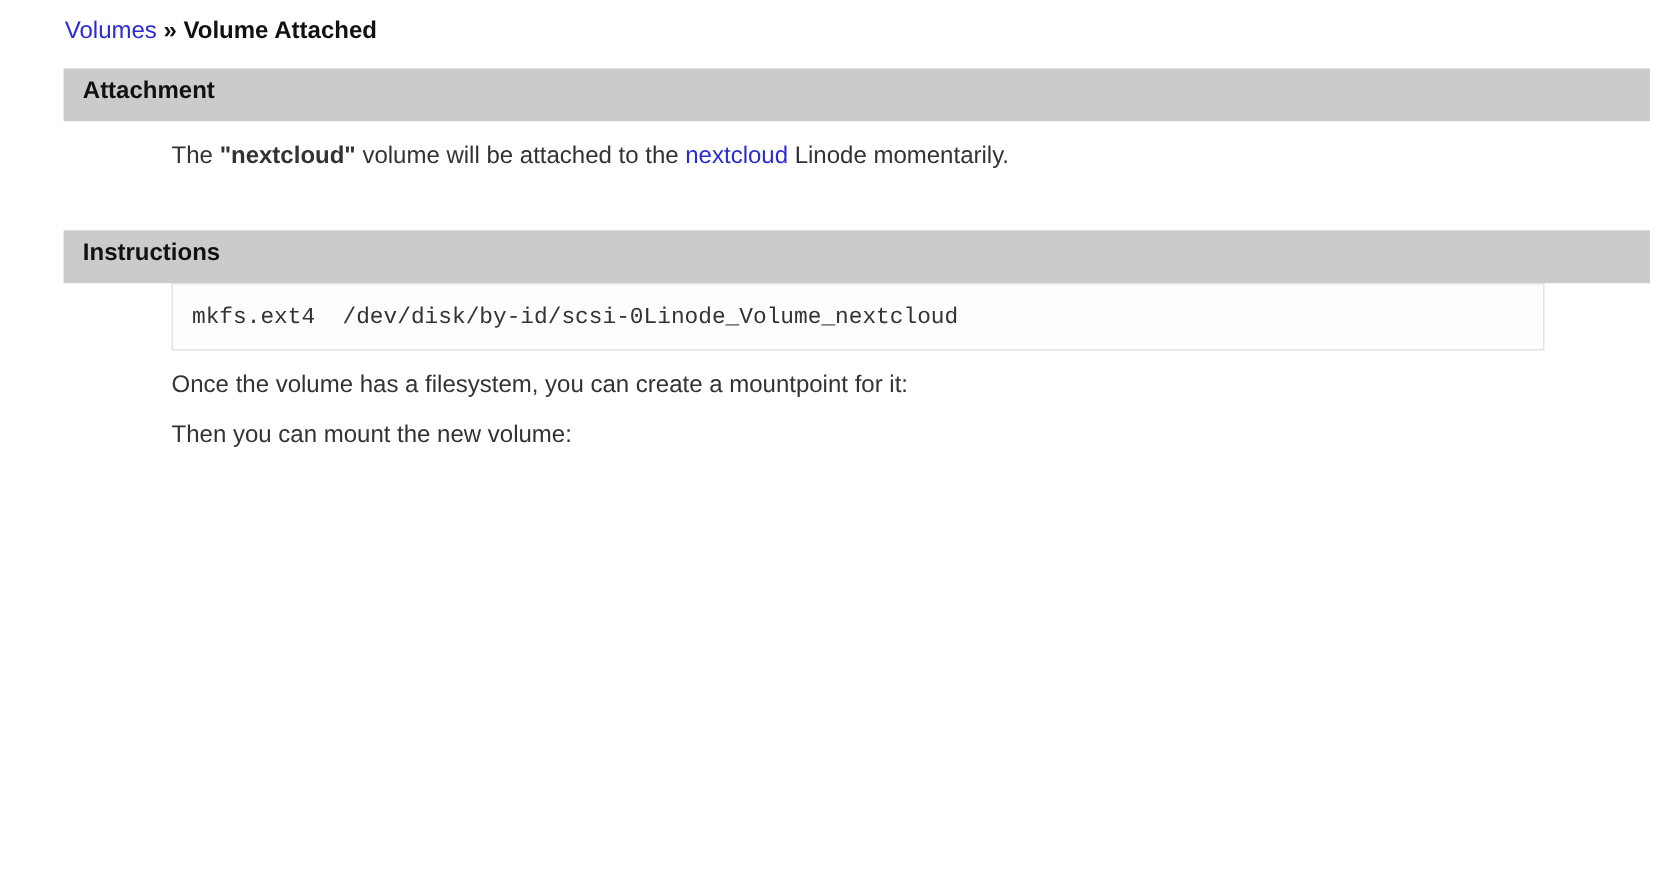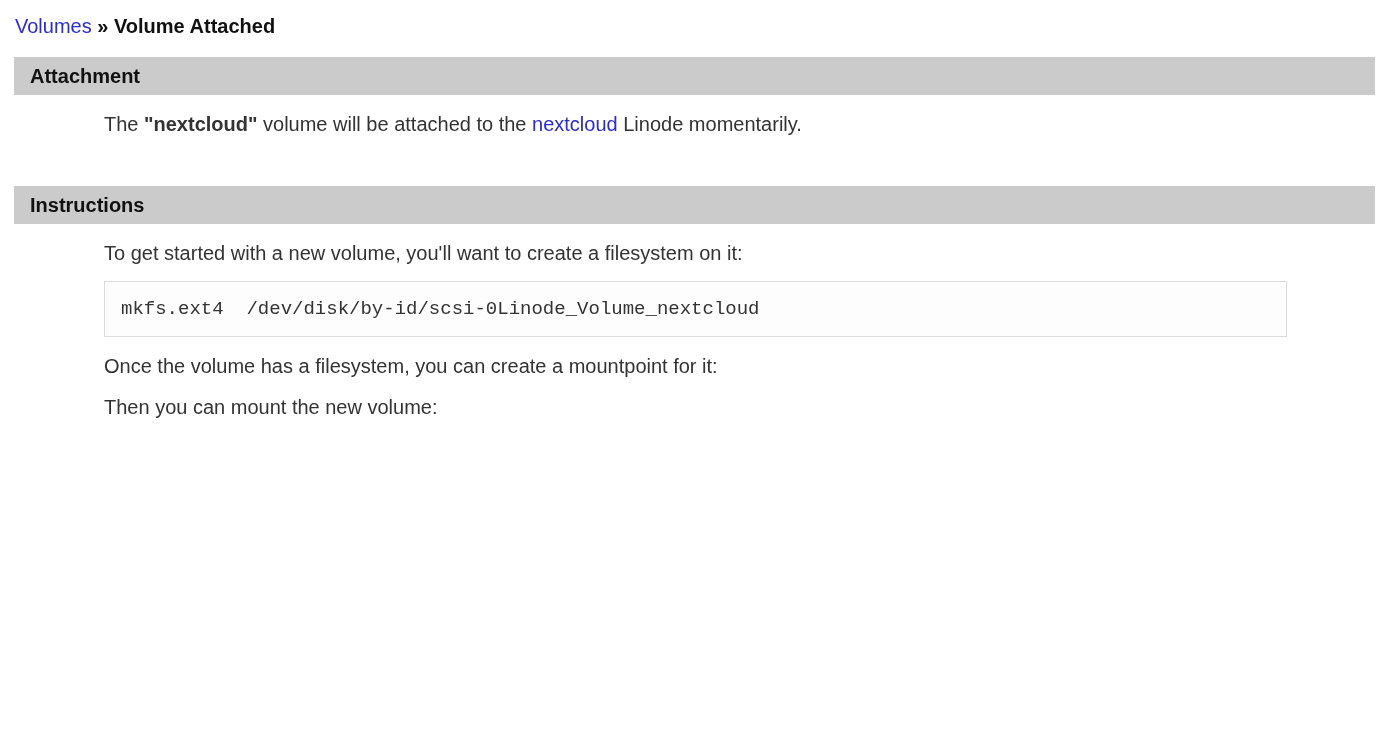--- a/index.html
+++ b/index.html
@@ -8,20 +8,21 @@
     padding: 0;
     background: #ffffff;
     width: 1388px;
     height: 736px;
     overflow: hidden;
     font-family: "Liberation Sans", "DejaVu Sans", sans-serif;
     color: #333333;
   }
   .page {
     padding-top: 13px;
+    margin-left: 39px;
   }
   
   .breadcrumb {
     margin: 0 0 18px 15px;
     font-size: 20px;
     line-height: 26px;
     white-space: nowrap;
   }
   .breadcrumb a {
     color: #2b2bd0;
@@ -31,21 +32,21 @@
   .breadcrumb .sep,
   .breadcrumb .current {
     font-weight: bold;
     color: #111111;
   }
   
   .section { margin-bottom: 50px; }
   .section:last-child { margin-bottom: 0; }
   .section-header {
     margin: 0 13px 0 14px;
-    height: 38px;
+    height: 44px;
     line-height: 38px;
     padding-left: 16px;
     background: #cbcbcb;
     font-size: 20px;
     font-weight: bold;
     color: #111111;
     white-space: nowrap;
   }
   .section-body {
     margin-left: 104px;
@@ -90,21 +91,20 @@
     <div class="section-header">Attachment</div>
     <div class="section-body">
       <p><span>The </span><b>"nextcloud"</b><span> volume will be attached to the </span><a href="#">nextcloud</a><span> Linode momentarily.</span></p>
     </div>
   </div>
 
   <div class="section">
     <div class="section-header">Instructions</div>
     <div class="section-body">
 
-      <p>To get started with a new volume, you'll want to create a filesystem on it:</p>
       <pre class="code">mkfs.ext4  /dev/disk/by-id/scsi-0Linode_Volume_nextcloud</pre>
 
       <p>Once the volume has a filesystem, you can create a mountpoint for it:</p>
 
       <p>Then you can mount the new volume:</p>
 
 
     </div>
   </div>
 

